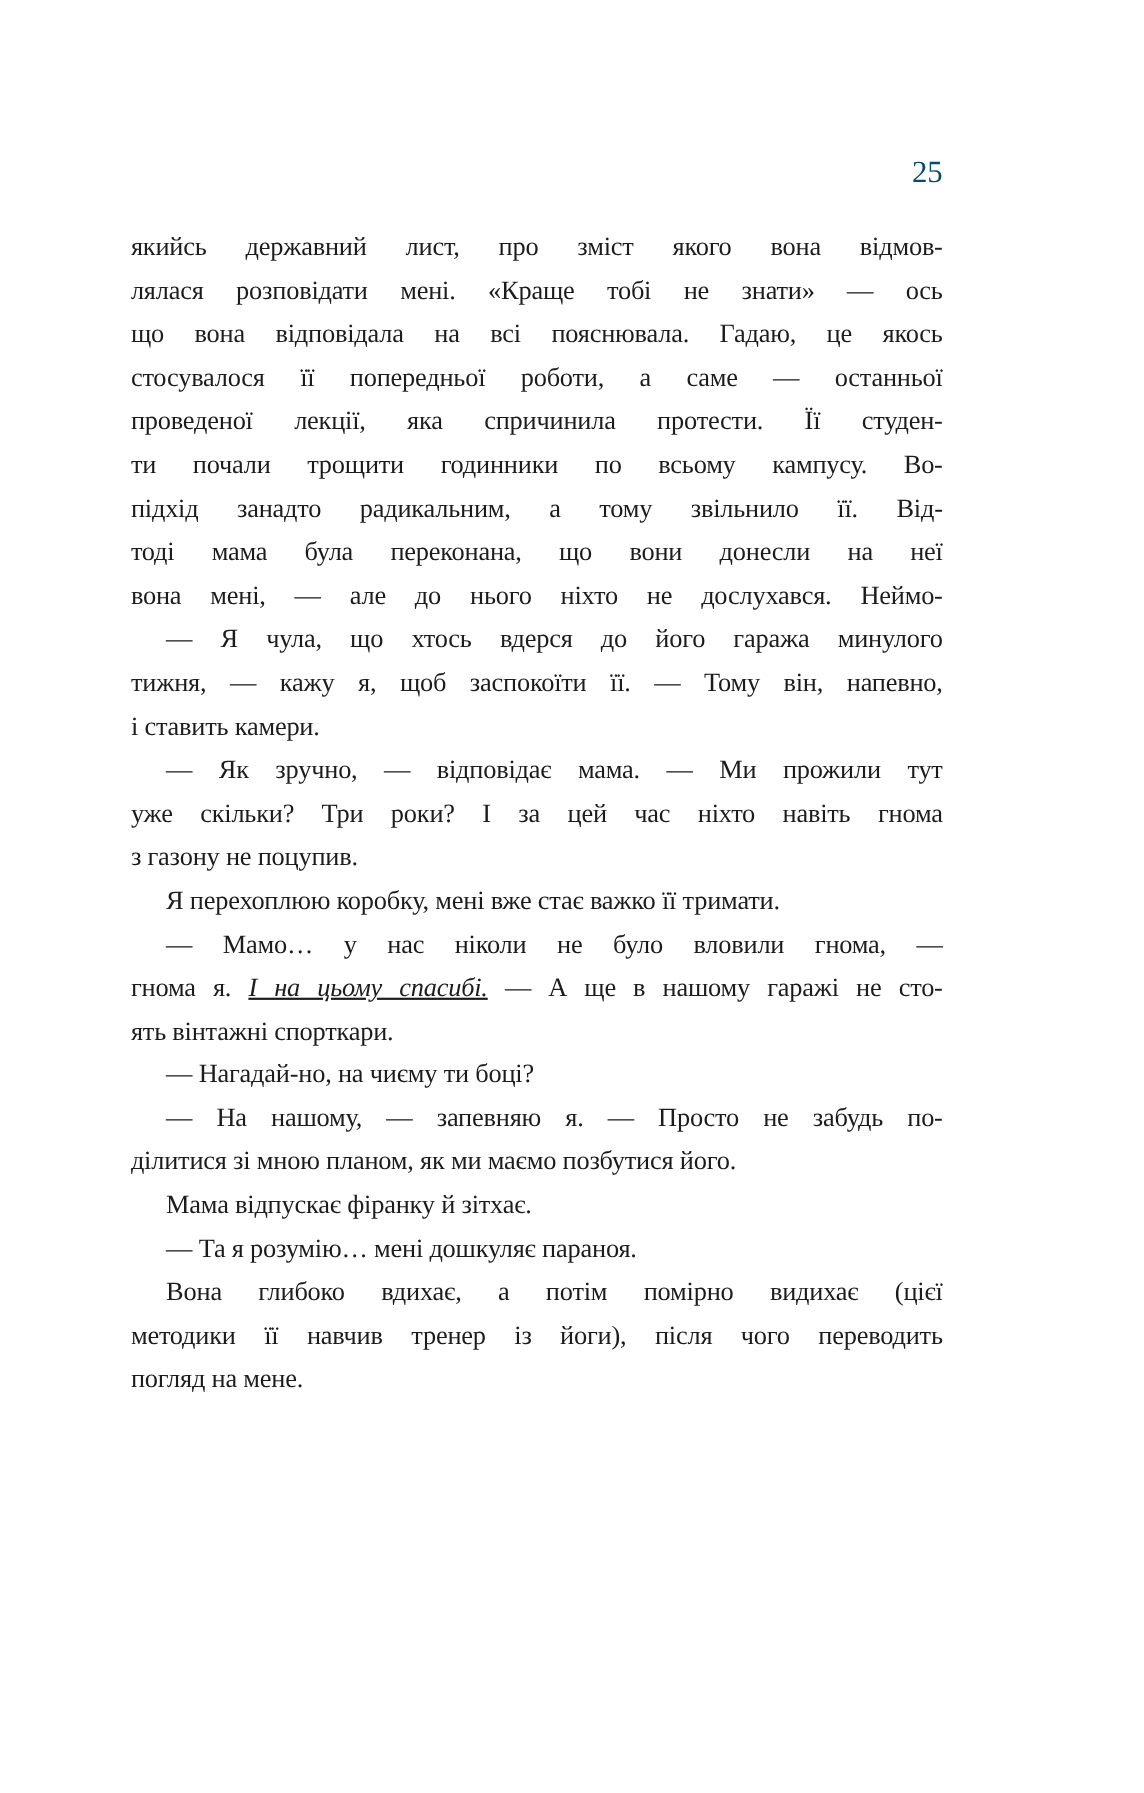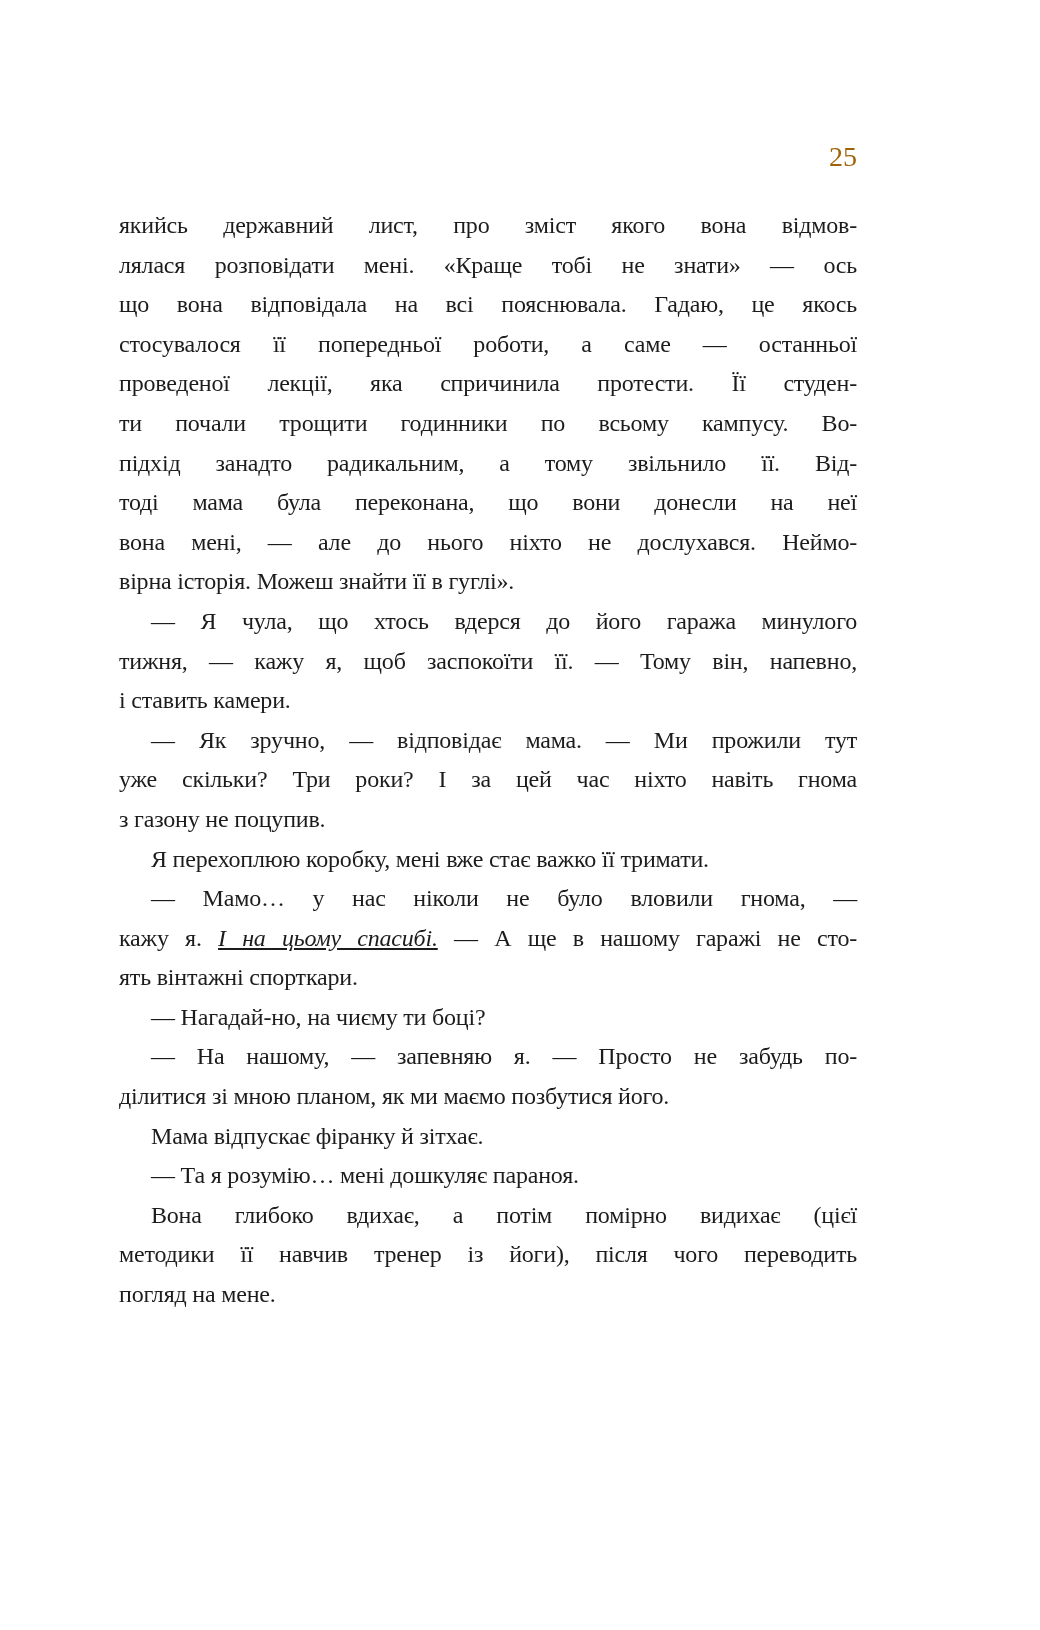--- a/index.html
+++ b/index.html
@@ -11,21 +11,21 @@
     font-family: "Liberation Serif", "DejaVu Serif", serif;
     color: #1c1c1c;
     overflow: hidden;
   }
   .page-number {
     position: absolute;
     top: 140px;
     right: 183px;
     font-size: 28px;
     line-height: 34px;
-    color: #a16207;
+    color: #0c4a6e;
   }
   .body-text {
     position: absolute;
     left: 119px;
     top: 206px;
     width: 738px;
     font-size: 24px;
     line-height: 39.6px;
     letter-spacing: -0.2px;
   }
@@ -50,30 +50,29 @@
 <div class="body-text">
     <div class="line just"><span>якийсь державний лист, про зміст якого вона відмов-</span></div>
     <div class="line just"><span>лялася розповідати мені. «Краще тобі не знати» — ось</span></div>
     <div class="line just"><span>що вона відповідала на всі пояснювала. Гадаю, це якось</span></div>
     <div class="line just"><span>стосувалося її попередньої роботи, а саме — останньої</span></div>
     <div class="line just"><span>проведеної лекції, яка спричинила протести. Її студен-</span></div>
     <div class="line just"><span>ти почали трощити годинники по всьому кампусу. Во-</span></div>
     <div class="line just"><span>підхід занадто радикальним, а тому звільнило її. Від-</span></div>
     <div class="line just"><span>тоді мама була переконана, що вони донесли на неї</span></div>
     <div class="line just"><span>вона мені, — але до нього ніхто не дослухався. Неймо-</span></div>
-    <div class="line"><span>вірна історія. Можеш знайти її в гуглі».</span></div>
     <div class="line just indent"><span>— Я чула, що хтось вдерся до його гаража минулого</span></div>
     <div class="line just"><span>тижня, — кажу я, щоб заспокоїти її. — Тому він, напевно,</span></div>
     <div class="line"><span>і ставить камери.</span></div>
     <div class="line just indent"><span>— Як зручно, — відповідає мама. — Ми прожили тут</span></div>
     <div class="line just"><span>уже скільки? Три роки? І за цей час ніхто навіть гнома</span></div>
     <div class="line"><span>з газону не поцупив.</span></div>
     <div class="line indent"><span>Я перехоплюю коробку, мені вже стає важко її тримати.</span></div>
     <div class="line just indent"><span>— Мамо… у нас ніколи не було вловили гнома, —</span></div>
-    <div class="line just"><span>кажу я. </span><span class="it">І на цьому спасибі.</span><span> — А ще в нашому гаражі не сто-</span></div>
+    <div class="line just"><span>гнома я. </span><span class="it">І на цьому спасибі.</span><span> — А ще в нашому гаражі не сто-</span></div>
     <div class="line"><span>ять вінтажні спорткари.</span></div>
     <div class="line indent"><span>— Нагадай-но, на чиєму ти боці?</span></div>
     <div class="line just indent"><span>— На нашому, — запевняю я. — Просто не забудь по-</span></div>
     <div class="line"><span>ділитися зі мною планом, як ми маємо позбутися його.</span></div>
     <div class="line indent"><span>Мама відпускає фіранку й зітхає.</span></div>
     <div class="line indent"><span>— Та я розумію… мені дошкуляє параноя.</span></div>
     <div class="line just indent"><span>Вона глибоко вдихає, а потім помірно видихає (цієї</span></div>
     <div class="line just"><span>методики її навчив тренер із йоги), після чого переводить</span></div>
     <div class="line"><span>погляд на мене.</span></div>
   </div>

